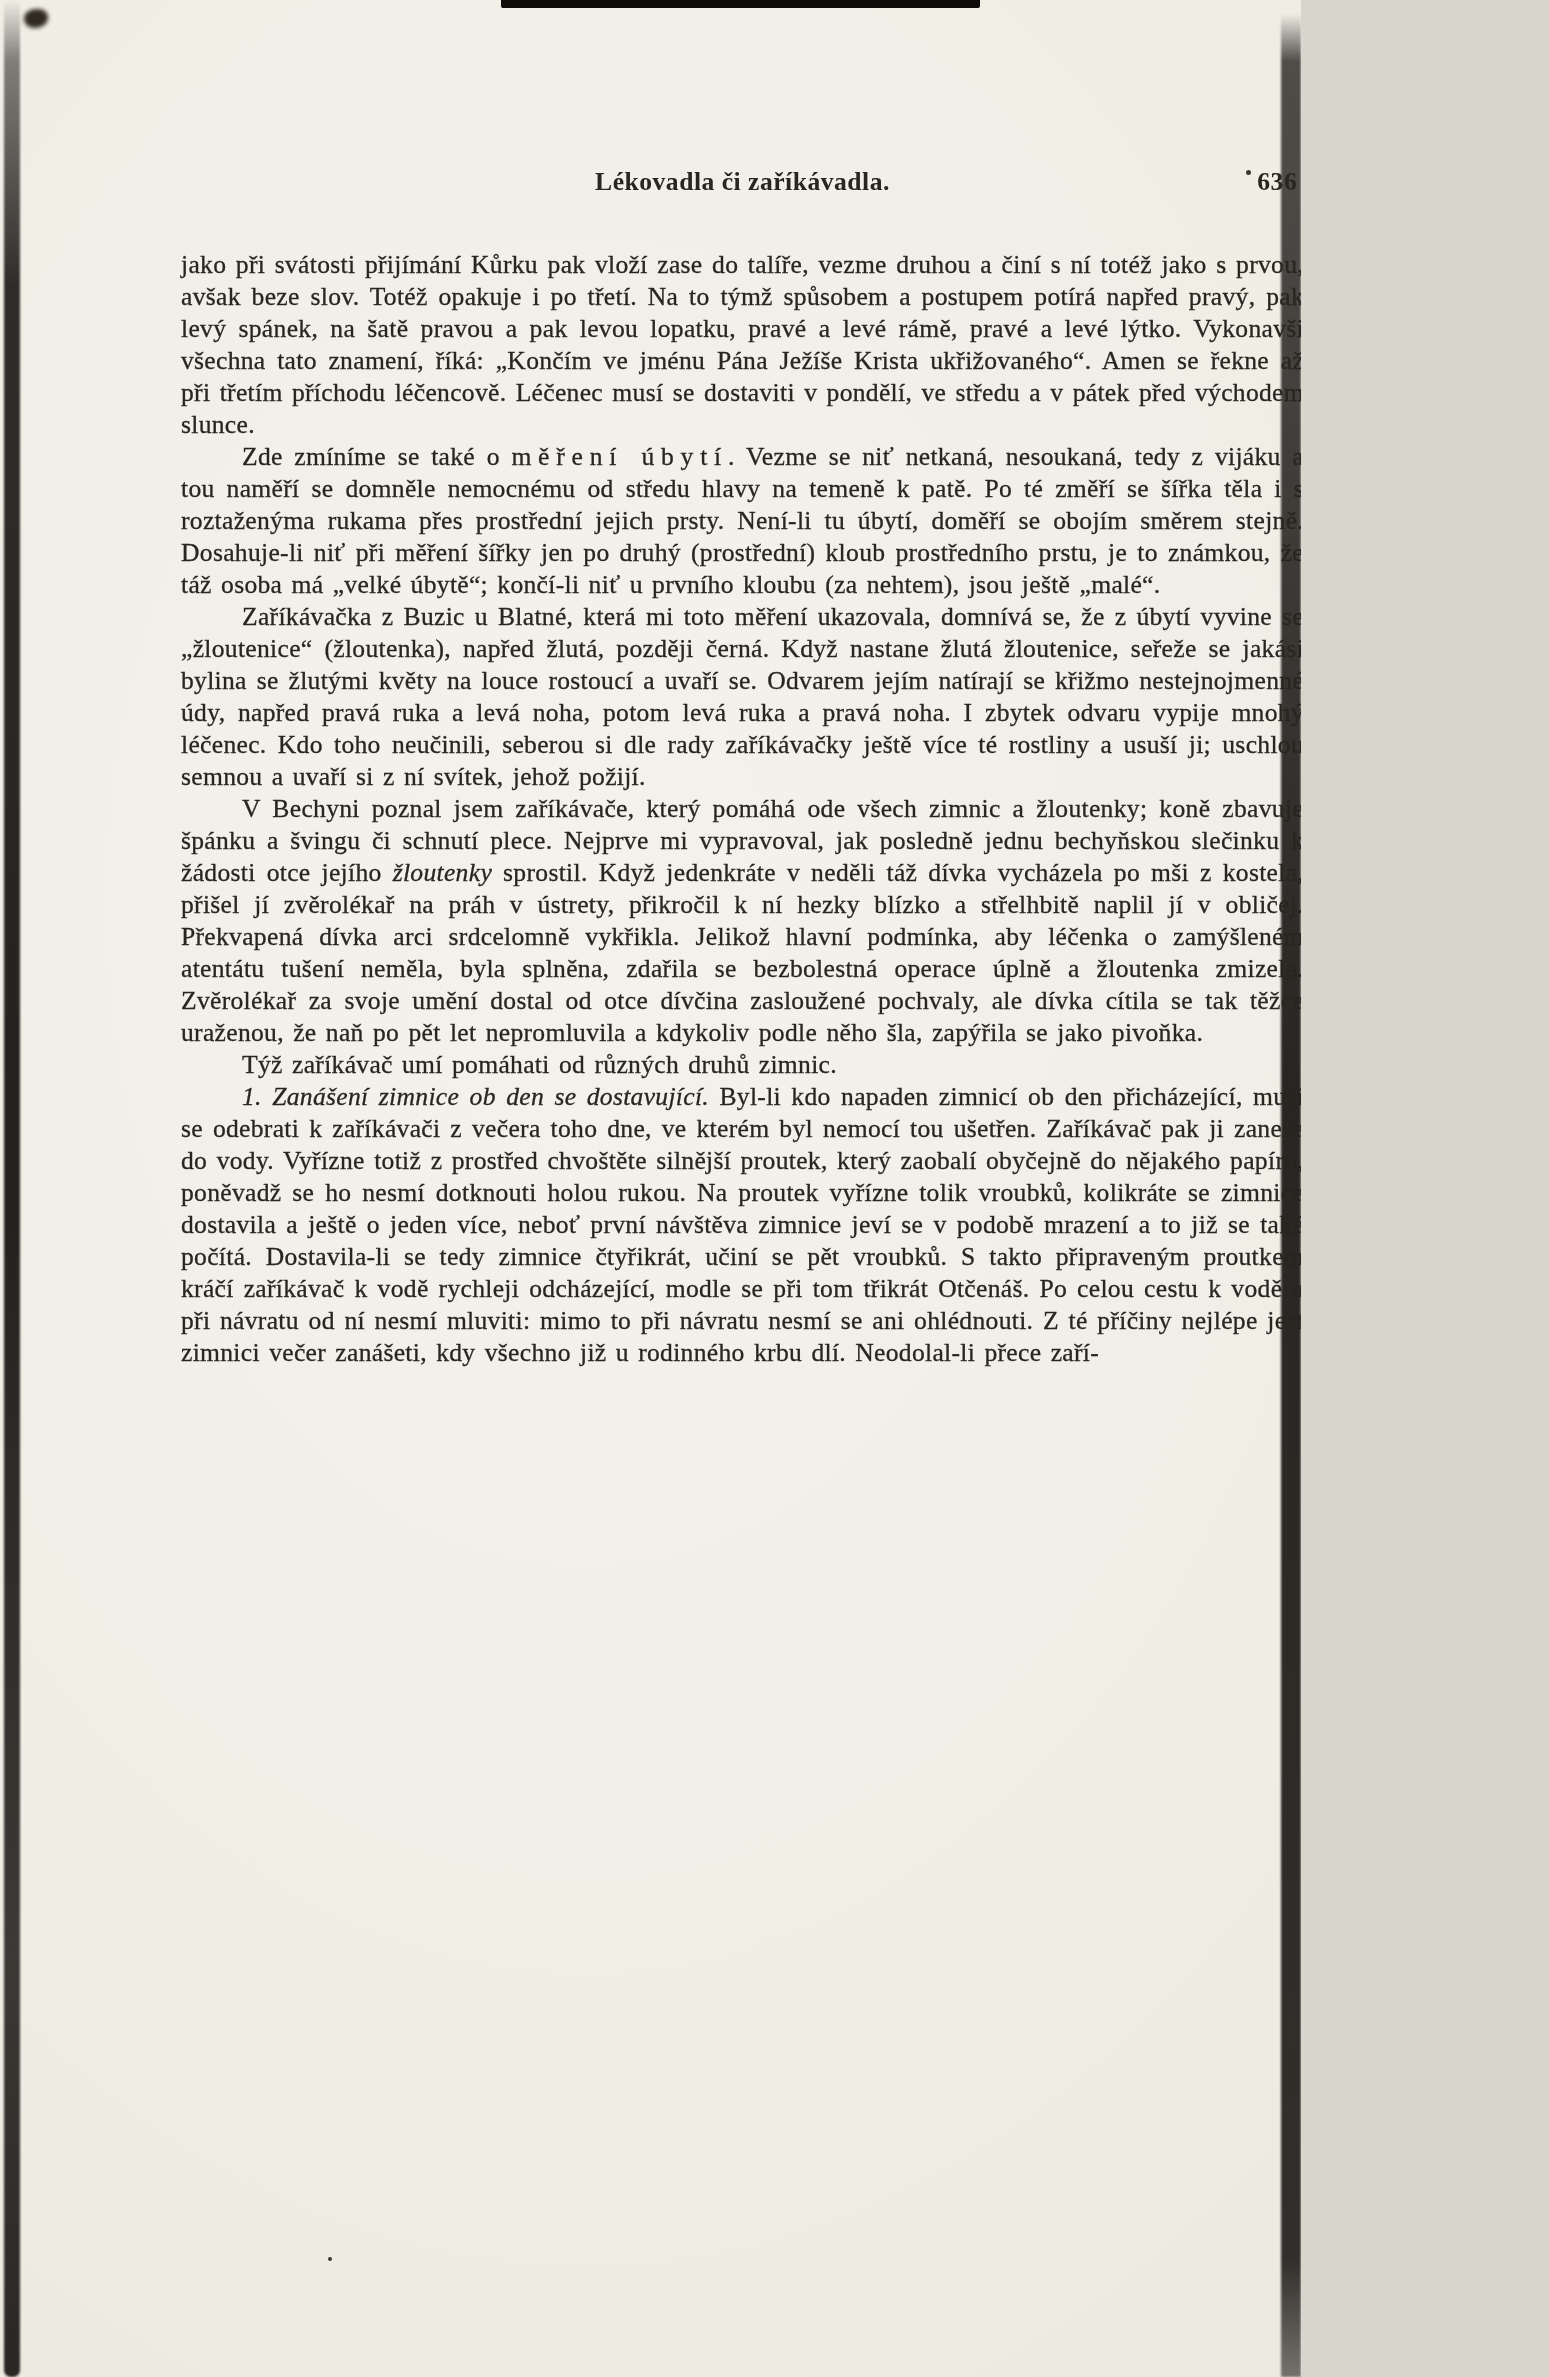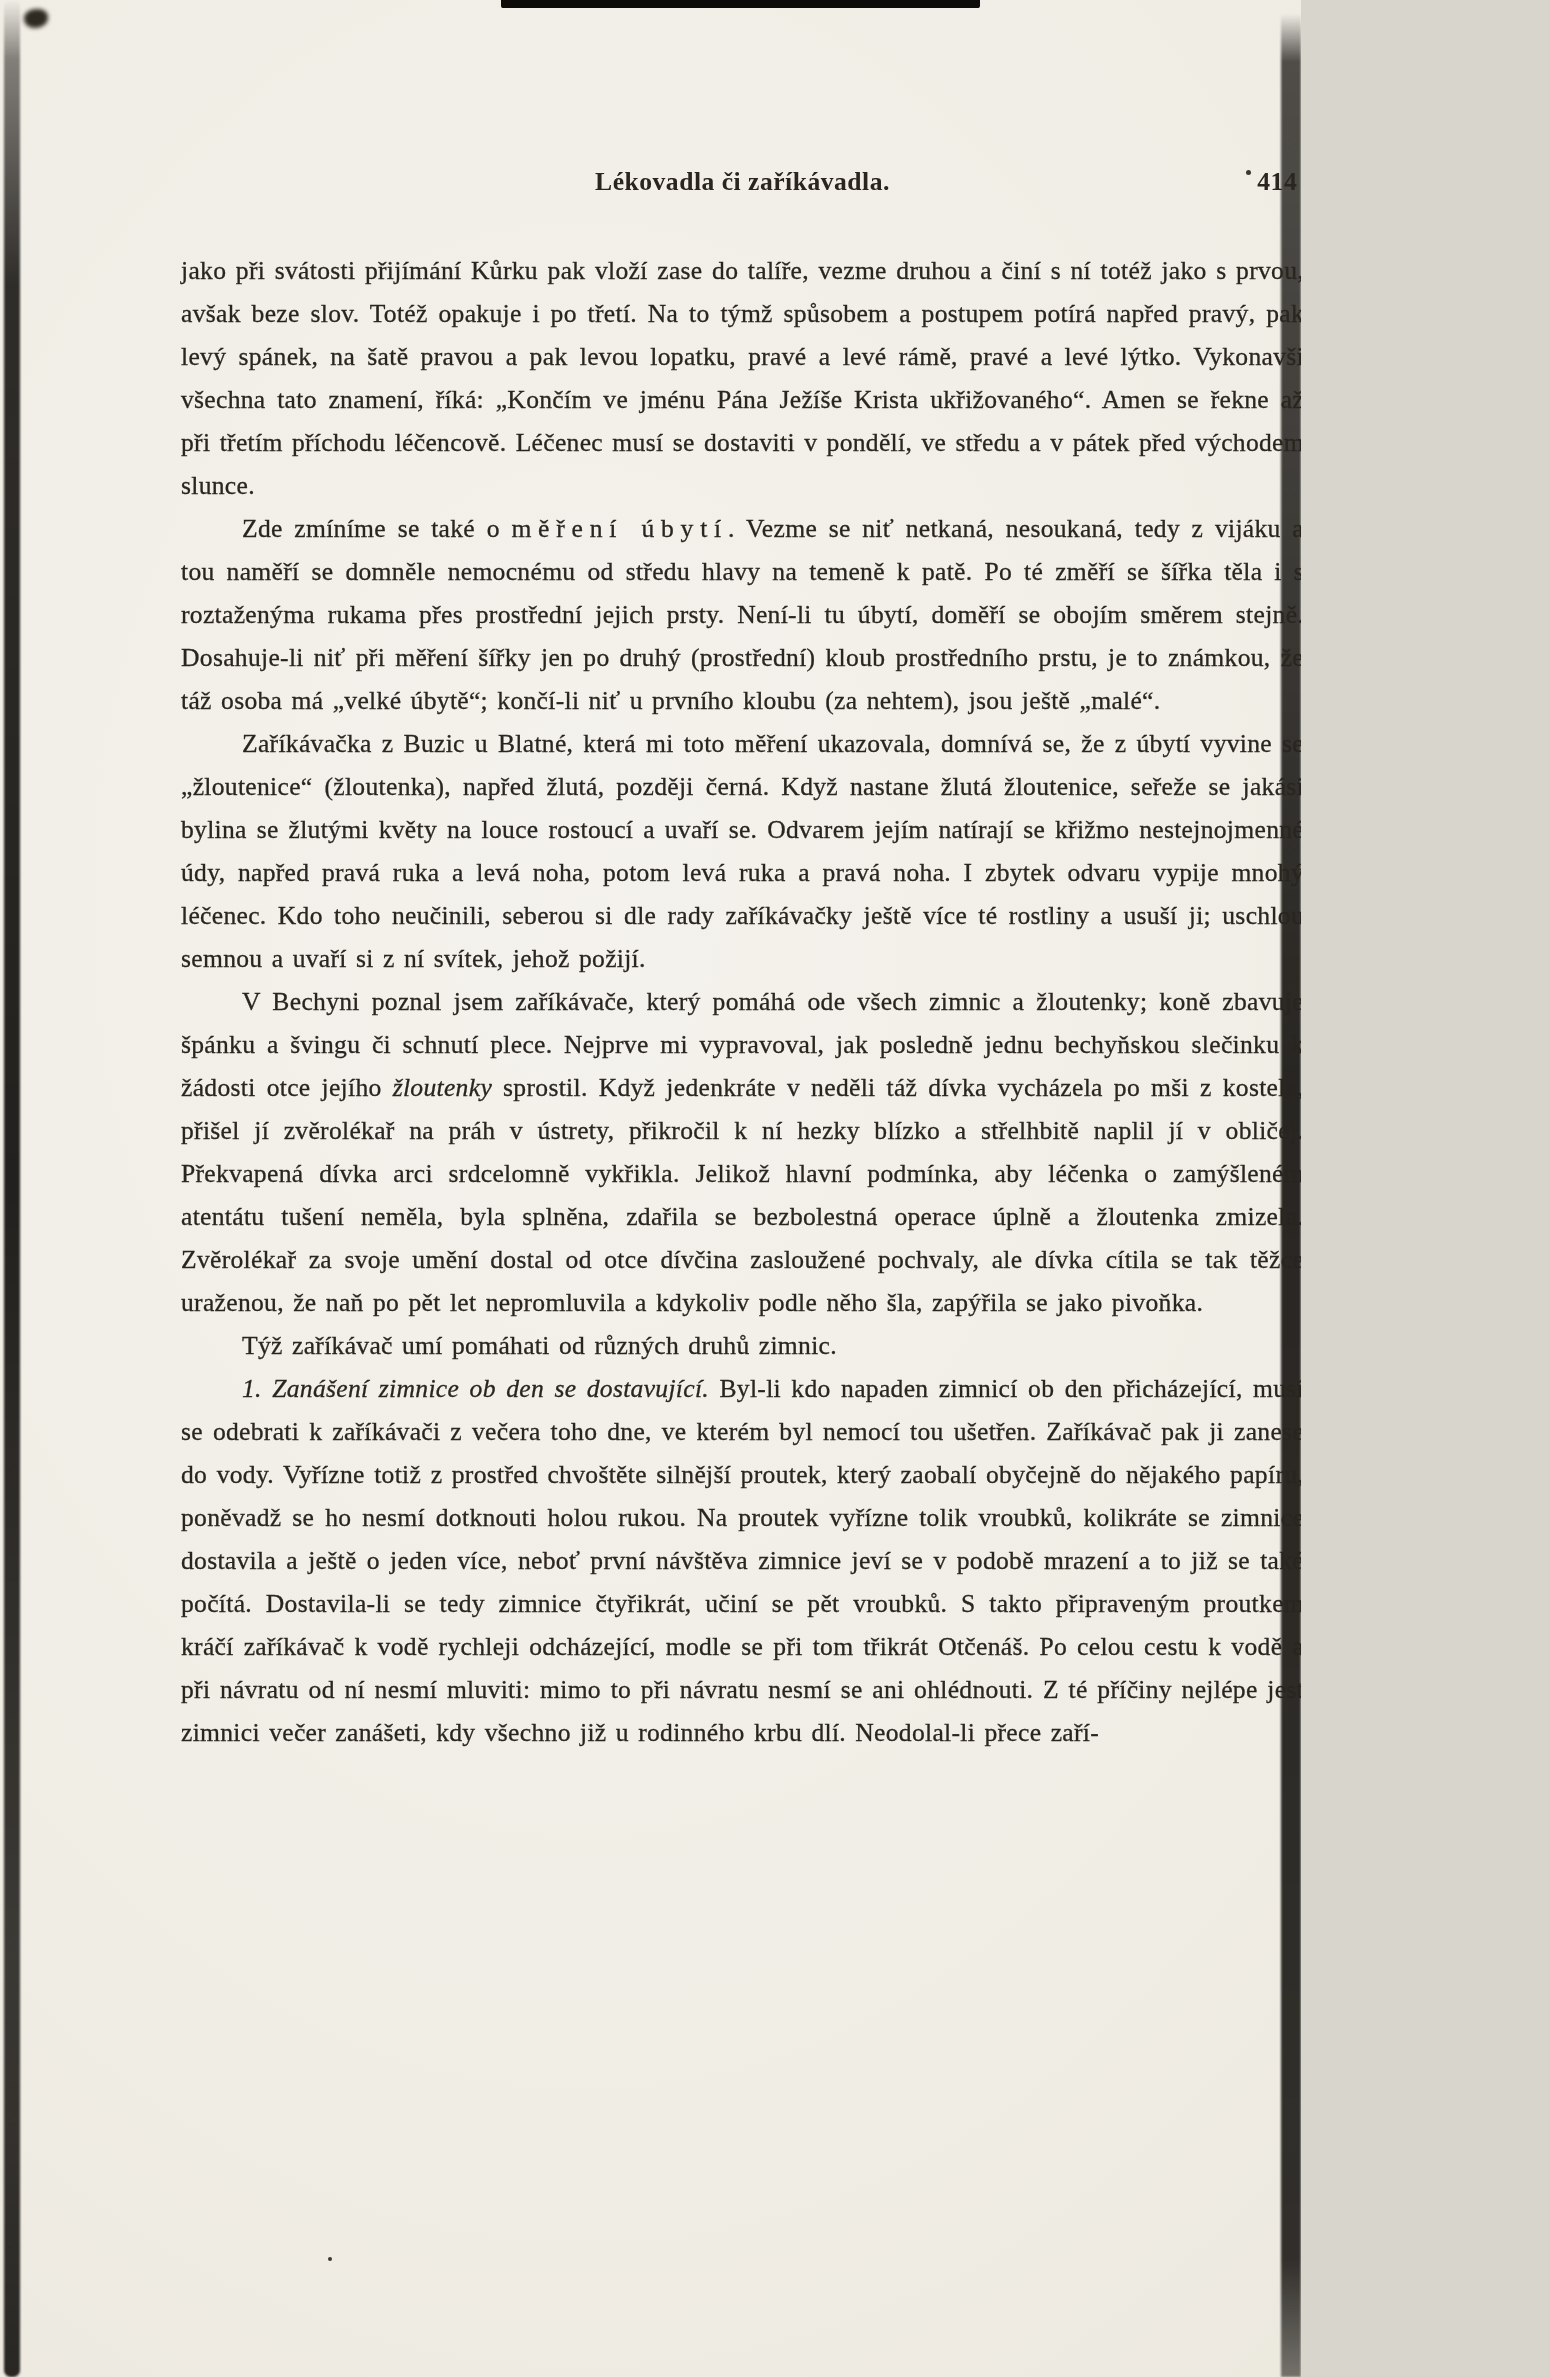--- a/index.html
+++ b/index.html
@@ -75,21 +75,21 @@
     position: absolute;
     right: 6.8px; top: 0;
     font-weight: bold;
   }
 
   
   .text-block {
     position: absolute;
     left: 181px; top: 249px; width: 1123px;
     font-size: 25.6px;
-    line-height: 43px;
+    line-height: 32px;
     letter-spacing: 0.3px;
     word-spacing: 2.6px;
     text-align: justify;
     -webkit-text-stroke: 0.3px #2a261f;
   }
   .text-block p {
     margin: 0;
     padding: 0;
   }
   .text-block p.indent { text-indent: 61px; }
@@ -107,21 +107,21 @@
   <div class="artifact right-band"></div>
   <div class="artifact corner-mark"></div>
   <div class="artifact speck speck-header"></div>
   <div class="artifact speck speck-dash"></div>
   <div class="artifact speck speck-mid"></div>
   <div class="artifact speck speck-lower"></div>
   <div class="artifact speck speck-bottom"></div>
 
   <div class="header">
     <span>Lékovadla či zaříkávadla.</span>
-    <span class="page-number">414</span>
+    <span class="page-number">636</span>
   </div>
 
   <div class="text-block">
       <p class=""><span class="run-normal">jako při svátosti přijímání Kůrku pak vloží zase do talíře, vezme druhou a činí s ní totéž jako s prvou, avšak beze slov. Totéž opakuje i po třetí. Na to týmž spůsobem a postupem potírá napřed pravý, pak levý spánek, na šatě pravou a pak levou lopatku, pravé a levé rámě, pravé a levé lýtko. Vykonavši všechna tato znamení, říká: „Končím ve jménu Pána Ježíše Krista ukřižovaného“. Amen se řekne až při třetím příchodu léčencově. Léčenec musí se dostaviti v pondělí, ve středu a v pátek před východem slunce.</span></p>
       <p class="indent"><span class="run-normal">Zde zmíníme se také o </span><span class="run-spaced">měření úbytí</span><span class="run-normal">. Vezme se niť netkaná, nesoukaná, tedy z vijáku a tou naměří se domněle nemocnému od středu hlavy na temeně k patě. Po té změří se šířka těla i s roztaženýma rukama přes prostřední jejich prsty. Není-li tu úbytí, doměří se obojím směrem stejně. Dosahuje-li niť při měření šířky jen po druhý (prostřední) kloub prostředního prstu, je to známkou, že táž osoba má „velké úbytě“; končí-li niť u prvního kloubu (za nehtem), jsou ještě „malé“.</span></p>
       <p class="indent"><span class="run-normal">Zaříkávačka z Buzic u Blatné, která mi toto měření ukazovala, domnívá se, že z úbytí vyvine se „žloutenice“ (žloutenka), napřed žlutá, později černá. Když nastane žlutá žloutenice, seřeže se jakási bylina se žlutými květy na louce rostoucí a uvaří se. Odvarem jejím natírají se křižmo nestejnojmenné údy, napřed pravá ruka a levá noha, potom levá ruka a pravá noha. I zbytek odvaru vypije mnohý léčenec. Kdo toho neučinili, seberou si dle rady zaříkávačky ještě více té rostliny a usuší ji; uschlou semnou a uvaří si z ní svítek, jehož požijí.</span></p>
       <p class="indent"><span class="run-normal">V Bechyni poznal jsem zaříkávače, který pomáhá ode všech zimnic a žloutenky; koně zbavuje špánku a švingu či schnutí plece. Nejprve mi vypravoval, jak posledně jednu bechyňskou slečinku k žádosti otce jejího </span><span class="run-italic">žloutenky</span><span class="run-normal"> sprostil. Když jedenkráte v neděli táž dívka vycházela po mši z kostela, přišel jí zvěrolékař na práh v ústrety, přikročil k ní hezky blízko a střelhbitě naplil jí v obličej. Překvapená dívka arci srdcelomně vykřikla. Jelikož hlavní podmínka, aby léčenka o zamýšleném atentátu tušení neměla, byla splněna, zdařila se bezbolestná operace úplně a žloutenka zmizela. Zvěrolékař za svoje umění dostal od otce dívčina zasloužené pochvaly, ale dívka cítila se tak těžce uraženou, že naň po pět let nepromluvila a kdykoliv podle něho šla, zapýřila se jako pivoňka.</span></p>
       <p class="indent"><span class="run-normal">Týž zaříkávač umí pomáhati od různých druhů zimnic.</span></p>
       <p class="indent"><span class="run-italic">1. Zanášení zimnice ob den se dostavující.</span><span class="run-normal"> Byl-li kdo napaden zimnicí ob den přicházející, musí se odebrati k zaříkávači z večera toho dne, ve kterém byl nemocí tou ušetřen. Zaříkávač pak ji zanese do vody. Vyřízne totiž z prostřed chvoštěte silnější proutek, který zaobalí obyčejně do nějakého papíru, poněvadž se ho nesmí dotknouti holou rukou. Na proutek vyřízne tolik vroubků, kolikráte se zimnice dostavila a ještě o jeden více, neboť první návštěva zimnice jeví se v podobě mrazení a to již se také počítá. Dostavila-li se tedy zimnice čtyřikrát, učiní se pět vroubků. S takto připraveným proutkem kráčí zaříkávač k vodě rychleji odcházející, modle se při tom třikrát Otčenáš. Po celou cestu k vodě a při návratu od ní nesmí mluviti: mimo to při návratu nesmí se ani ohlédnouti. Z té příčiny nejlépe jest zimnici večer zanášeti, kdy všechno již u rodinného krbu dlí. Neodolal-li přece zaří-</span></p>
     </div>

